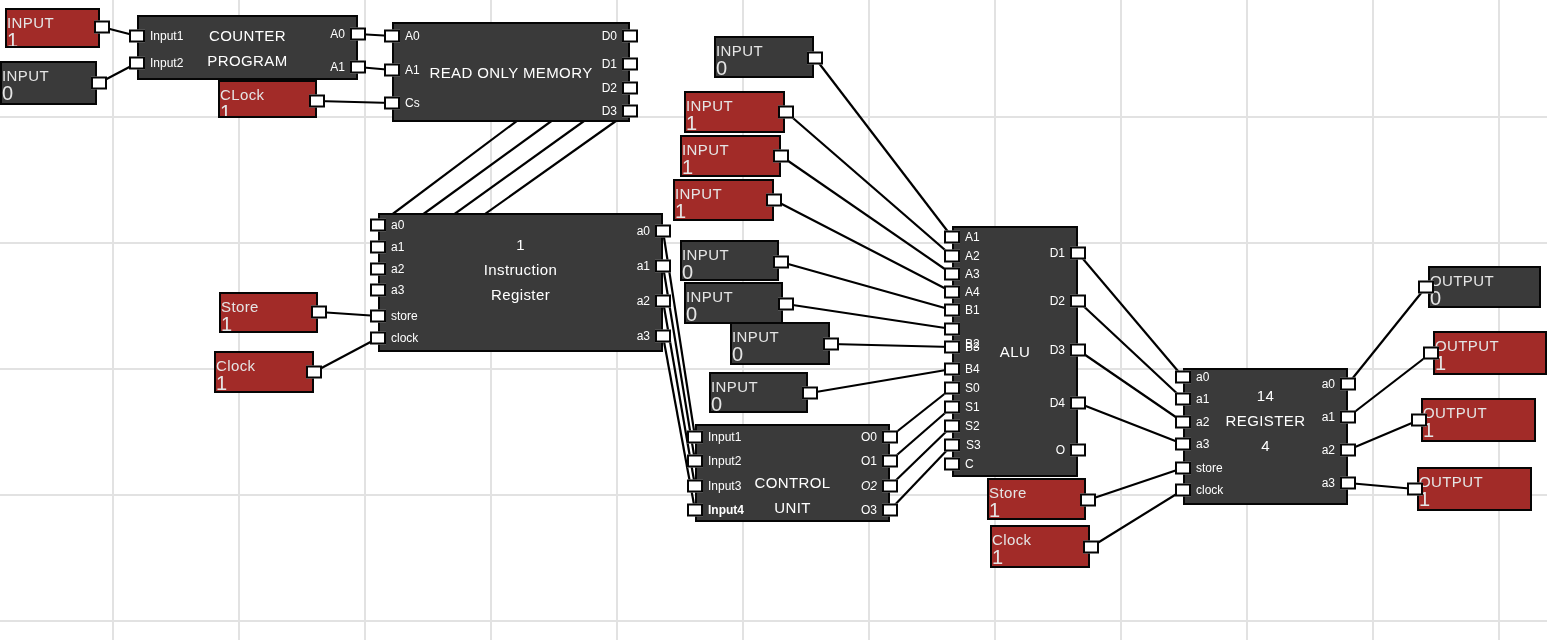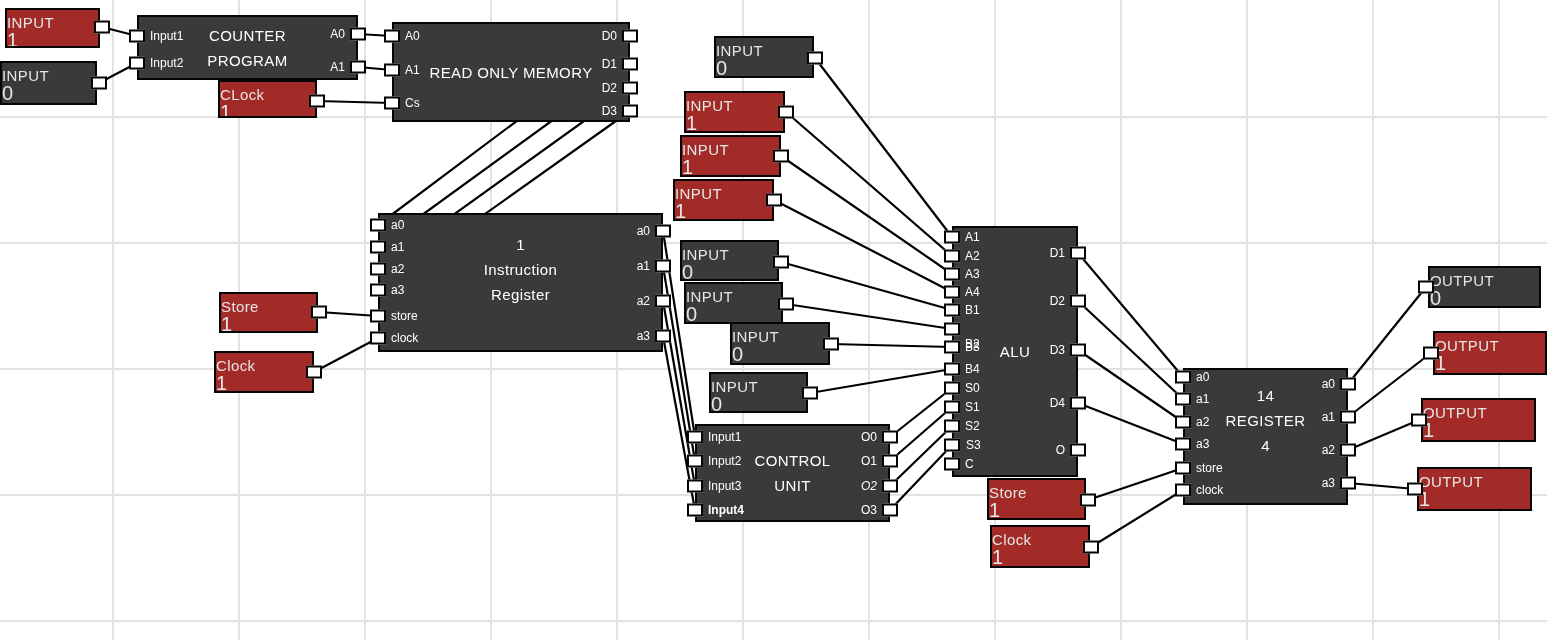--- a/index.html
+++ b/index.html
@@ -233,21 +233,21 @@
     <div class="port" style="left: 378px; top: 338px;"></div>
     <span class="plabel left" style="top: 338px; left: 391px;">clock</span>
     <div class="port" style="left: 663px; top: 231px;"></div>
     <span class="plabel right" style="top: 231px; left: 650px;">a0</span>
     <div class="port" style="left: 663px; top: 266px;"></div>
     <span class="plabel right" style="top: 266px; left: 650px;">a1</span>
     <div class="port" style="left: 663px; top: 301px;"></div>
     <span class="plabel right" style="top: 301px; left: 650px;">a2</span>
     <div class="port" style="left: 663px; top: 336px;"></div>
     <span class="plabel right" style="top: 336px; left: 650px;">a3</span>
-    <div class="chip" style="left: 695px; top: 424px; width: 195px; height: 98px;">
+    <div class="chip" style="left: 695px; top: 424px; width: 195px; height: 98px; align-items: flex-end;">
       <div class="titles">
         <div>CONTROL</div>
         <div>UNIT</div>
       </div>
     </div>
     <div class="port" style="left: 695px; top: 437px;"></div>
     <span class="plabel left" style="top: 437px; left: 708px;">Input1</span>
     <div class="port" style="left: 695px; top: 461px;"></div>
     <span class="plabel left" style="top: 461px; left: 708px;">Input2</span>
     <div class="port" style="left: 695px; top: 486px;"></div>

